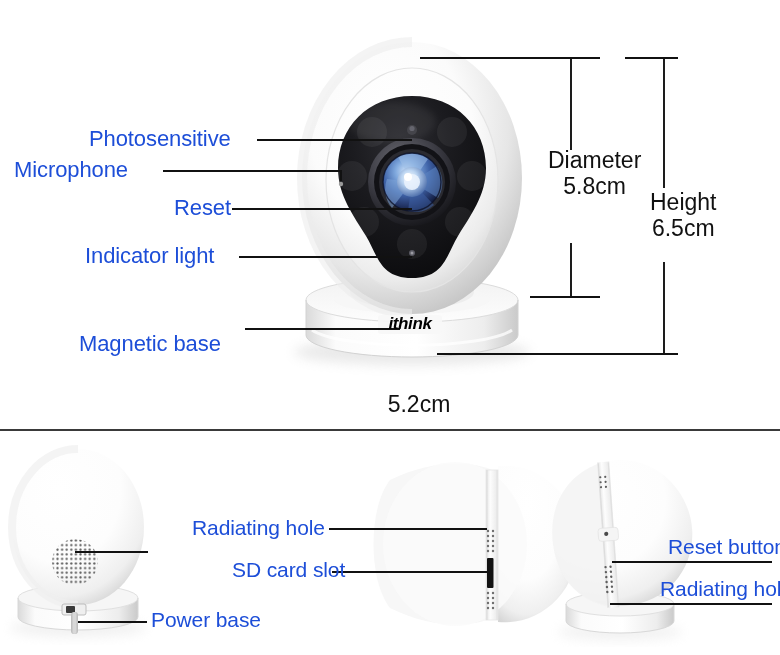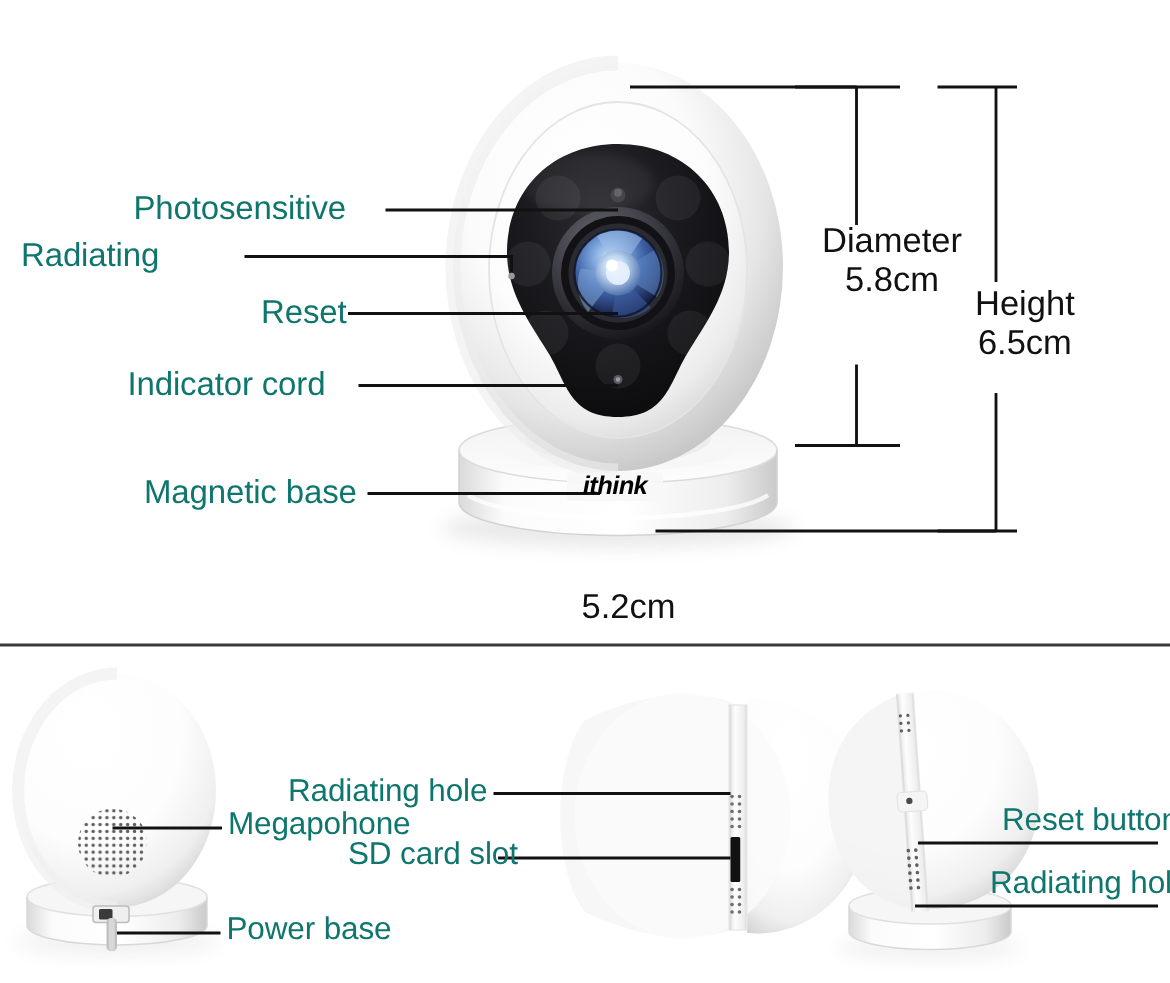--- a/index.html
+++ b/index.html
@@ -6,21 +6,21 @@
   html,body{margin:0;padding:0;background:#ffffff;}
   body{
     width:780px;height:655px;position:relative;overflow:hidden;
     font-family:"Liberation Sans","DejaVu Sans",sans-serif;
     color:#111111;
     -webkit-font-smoothing:antialiased;
   }
   .stage{position:absolute;left:0;top:0;width:780px;height:655px;}
   svg.layer{position:absolute;left:0;top:0;width:780px;height:655px;overflow:visible;}
   .lbl{
-    position:absolute;white-space:nowrap;color:#0f766e;
+    position:absolute;white-space:nowrap;color:#1d4ed8;
     font-size:22px;line-height:1.05;letter-spacing:-0.1px;
   }
   .lbl.sm{font-size:21px;}
   .dim{position:absolute;white-space:nowrap;color:#111;font-size:23px;line-height:1.12;text-align:center;}
   .divider{position:absolute;left:0;width:780px;height:0;border-top:2px solid #3a3a3a;}
 </style>
 </head>
 <body>
 
 <div class="stage">
@@ -336,43 +336,42 @@
       <line x1="610" y1="604" x2="772" y2="604"></line>
     </g>
   </svg>
 
   <div style="position:absolute;left:378px;top:314px;width:64px;height:20px;
               display:flex;align-items:center;justify-content:center;
               font-style:italic;font-weight:bold;font-size:17px;color:#000000;
               letter-spacing:-0.4px;">ithink</div>
 
   <div class="lbl" style="left:89px;top:127px;">Photosensitive</div>
-  <div class="lbl" style="left:14px;top:158px;">Radiating</div>
+  <div class="lbl" style="left:14px;top:158px;">Microphone</div>
   <div class="lbl" style="left:174px;top:196px;">Reset</div>
-  <div class="lbl" style="left:85px;top:244px;">Indicator cord</div>
-  <div class="lbl" style="left:79px;top:316px;margin-left:17px;">Magnetic base</div>
+  <div class="lbl" style="left:85px;top:244px;">Indicator light</div>
+  <div class="lbl" style="left:79px;top:332px;">Magnetic base</div>
 
   <div class="dim" style="left:548px;top:148px;">
     <span>Diameter</span><br>
     <span>5.8cm</span>
   </div>
 
   <div class="dim" style="left:650px;top:190px;">
     <span>Height</span><br>
     <span>6.5cm</span>
   </div>
 
   <div class="dim" style="left:339px;top:366px;width:160px;text-align:center;">
     <br>
     <span>5.2cm</span>
   </div>
 
   <div class="divider" style="top:429px;"></div>
 
-  <div class="lbl sm" style="left:152px;top:539px;">Megapohone</div>
   <div class="lbl sm" style="left:151px;top:609px;">Power base</div>
 
   <div class="lbl sm" style="left:192px;top:517px;">Radiating hole</div>
   <div class="lbl sm" style="left:232px;top:559px;">SD card slot</div>
 
   <div class="lbl sm" style="left:668px;top:536px;">Reset button</div>
   <div class="lbl sm" style="left:660px;top:578px;">Radiating hole</div>
 
 </div>
 

